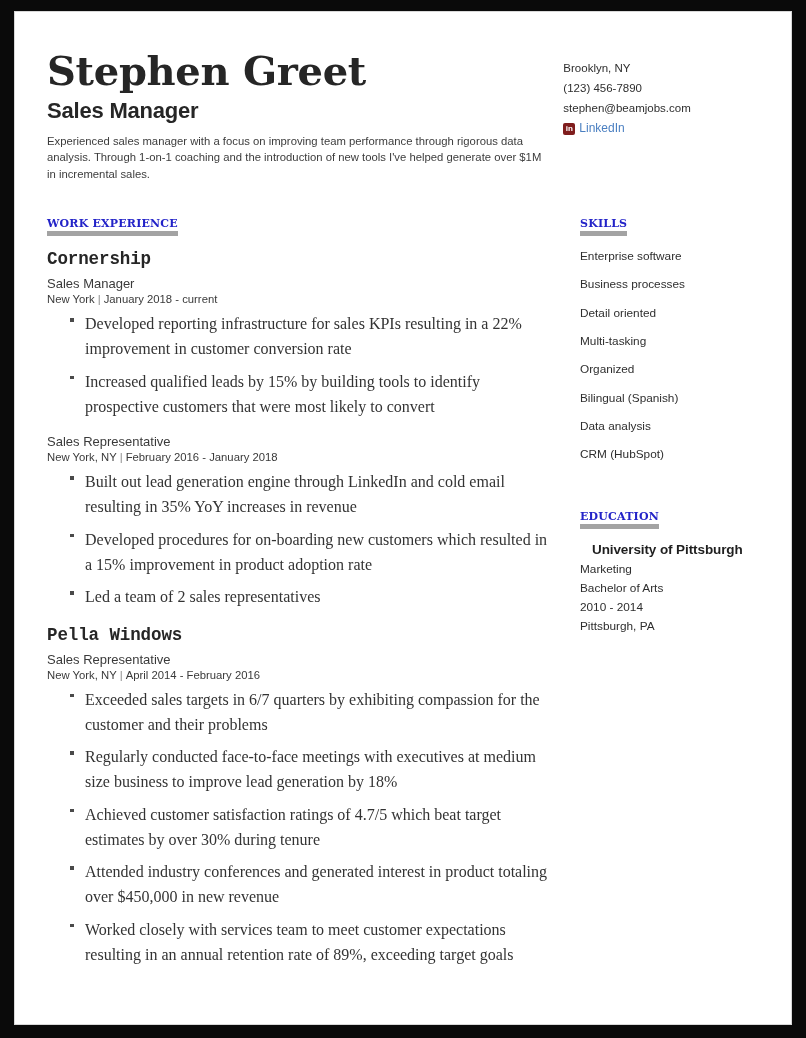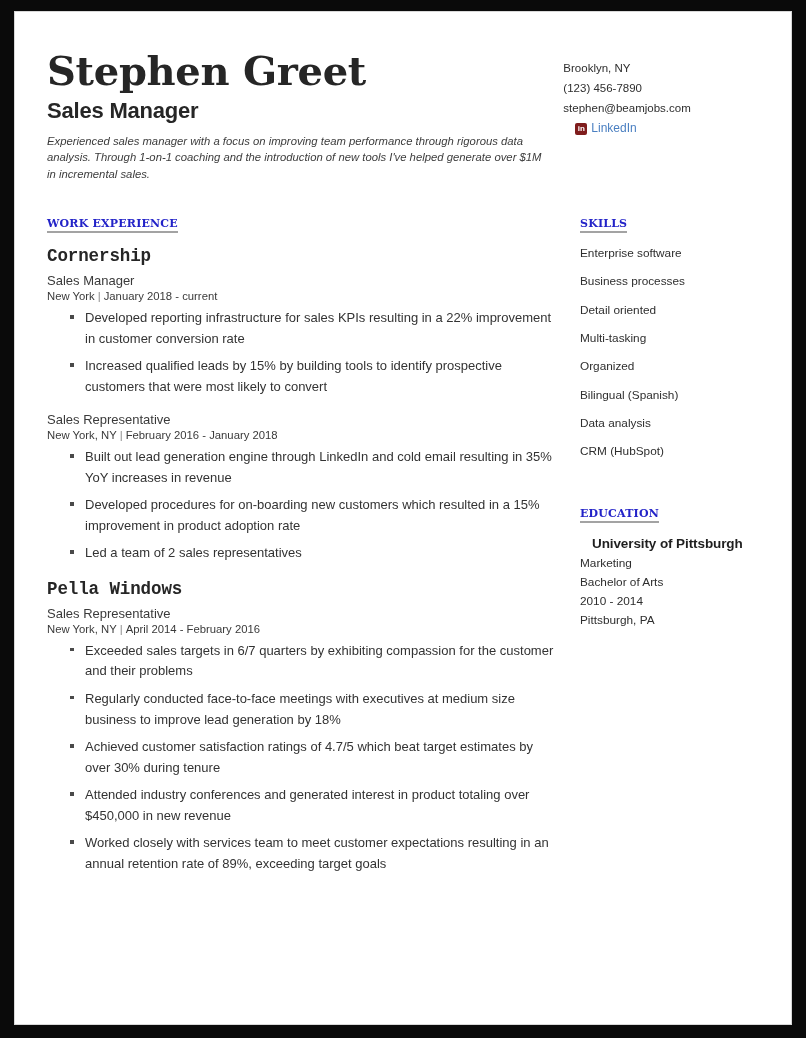--- a/index.html
+++ b/index.html
@@ -53,21 +53,20 @@
   .job-title {
     font-family: "Liberation Sans", sans-serif;
     font-size: 22px;
     font-weight: 700;
     color: #262626;
     letter-spacing: -0.2px;
     margin: 0 0 9px 0;
   }
   .summary {
     font-size: 11.3px;
-    font-style: italic;
     color: #3c3c3c;
     line-height: 1.45;
     margin: 0;
     max-width: 500px;
   }
 
   
   .contact {
     padding-top: 9px;
     width: 195px;
@@ -89,21 +88,20 @@
     align-items: center;
     justify-content: center;
     width: 12px; height: 12px;
     background: #7f1d1d;
     border-radius: 2px;
     color: #ffffff;
     font-size: 8px;
     font-weight: 700;
     line-height: 1;
     font-family: "Liberation Sans", sans-serif;
-    margin-left: 12px;
   }
   .linkedin-text {
     font-size: 12px;
     color: #4a7fc1;
   }
 
   
   .body-cols {
     display: flex;
     margin-top: 31px;
@@ -112,21 +110,21 @@
   .col-main { width: 508px; flex: none; }
   .col-side { width: 200px; flex: none; margin-left: 25px; }
 
   
   .section-heading {
     font-family: "DejaVu Serif", "Liberation Serif", serif;
     font-size: 11px;
     font-weight: 700;
     color: #2323c8;
     letter-spacing: 0.2px;
-    border-bottom: 2px solid #a3a3a3;
+    border-bottom: 5px solid #a3a3a3;
     display: inline-block;
     padding-bottom: 1px;
     margin: 0 0 13px 0;
   }
 
   
   .employer {
     font-family: Liberation Mono, monospace;
     font-size: 17.5px;
     font-weight: 700;
@@ -146,25 +144,26 @@
   }
   .meta .sep { padding: 0 3px; color: #8a8a8a; }
 
   ul.bullets {
     list-style: none;
     margin: 0 0 15px 0;
     padding: 0 0 0 21px;
   }
   ul.bullets li {
     position: relative;
-    font-size: 13px;
+    font-size: 16px;
     color: #333333;
     line-height: 1.58;
     margin-bottom: 7px;
     padding-left: 17px;
+    font-family: Liberation Serif, serif;
   }
   ul.bullets li:before {
     content: "";
     position: absolute;
     left: 2px;
     top: 7px;
     width: 3.5px; height: 3.5px;
     background: #4a4a4a;
   }
 

